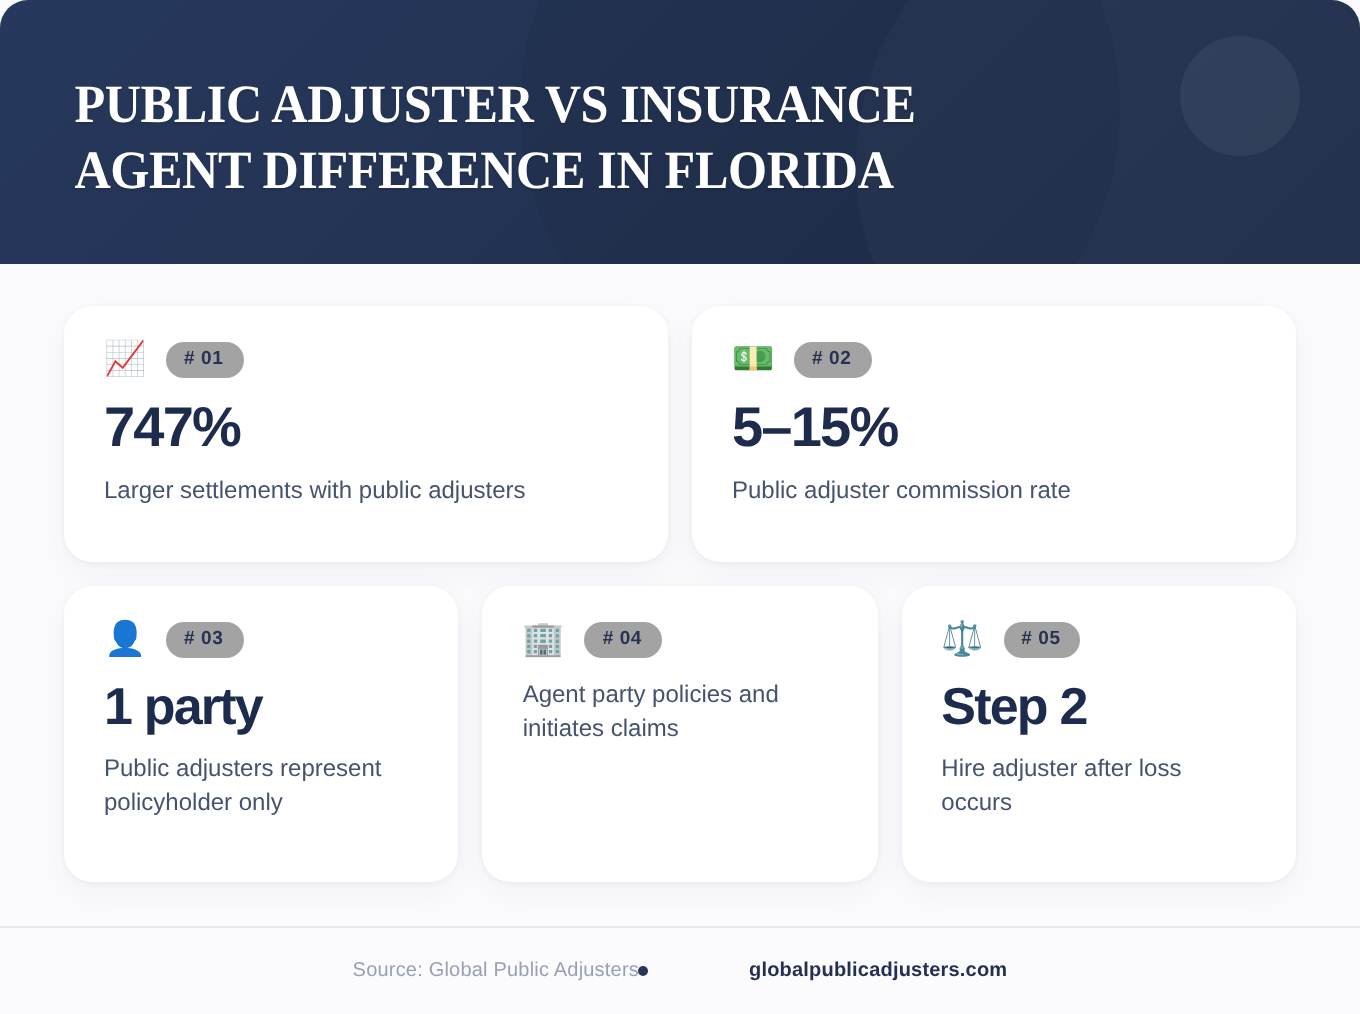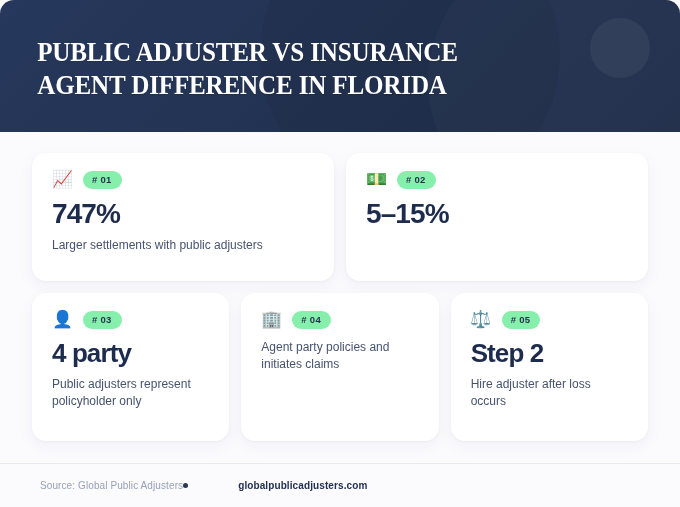--- a/index.html
+++ b/index.html
@@ -122,21 +122,21 @@
   }
   .card-icon {
     font-size: 17px;
     line-height: 1;
     display: inline-block;
     width: 20px;
     text-align: left;
   }
   .badge {
     display: inline-block;
-    background: #86efac;
+    background: #a3a3a3;
     color: #26324f;
     font-size: 9.5px;
     font-weight: bold;
     letter-spacing: 0.3px;
     padding: 4px 10px 4px 9px;
     border-radius: 20px;
     line-height: 1;
     white-space: nowrap;
   }
 
@@ -159,21 +159,21 @@
     margin: 0;
   }
 
   
   .footer {
     flex: 0 0 44px;
     height: 44px;
     border-top: 1px solid #e7e8f2;
     display: flex;
     align-items: center;
-    justify-content: flex-start;
+    justify-content: center;
     padding: 0 40px;
     box-sizing: border-box;
   }
   .footer-source {
     font-size: 10px;
     color: #97a0b5;
     letter-spacing: 0.1px;
   }
   .footer-site-wrap {
     display: flex;
@@ -220,32 +220,33 @@
         <div class="card-value">747%</div>
         <div class="card-desc">Larger settlements with public adjusters</div>
       </div>
 
       <div class="card">
         <div class="card-head">
           <span class="card-icon">💵</span>
           <span class="badge"># 02</span>
         </div>
         <div class="card-value">5–15%</div>
+        <div class="card-desc">Public adjuster commission rate</div>
       </div>
 
     </div>
 
     <div class="row row-bottom">
 
       <div class="card">
         <div class="card-head">
           <span class="card-icon">👤</span>
           <span class="badge"># 03</span>
         </div>
-        <div class="card-value">4 party</div>
+        <div class="card-value">1 party</div>
         <div class="card-desc">Public adjusters represent policyholder only</div>
       </div>
 
       <div class="card">
         <div class="card-head">
           <span class="card-icon">🏢</span>
           <span class="badge"># 04</span>
         </div>
         <div class="card-desc">Agent party policies and initiates claims</div>
       </div>

